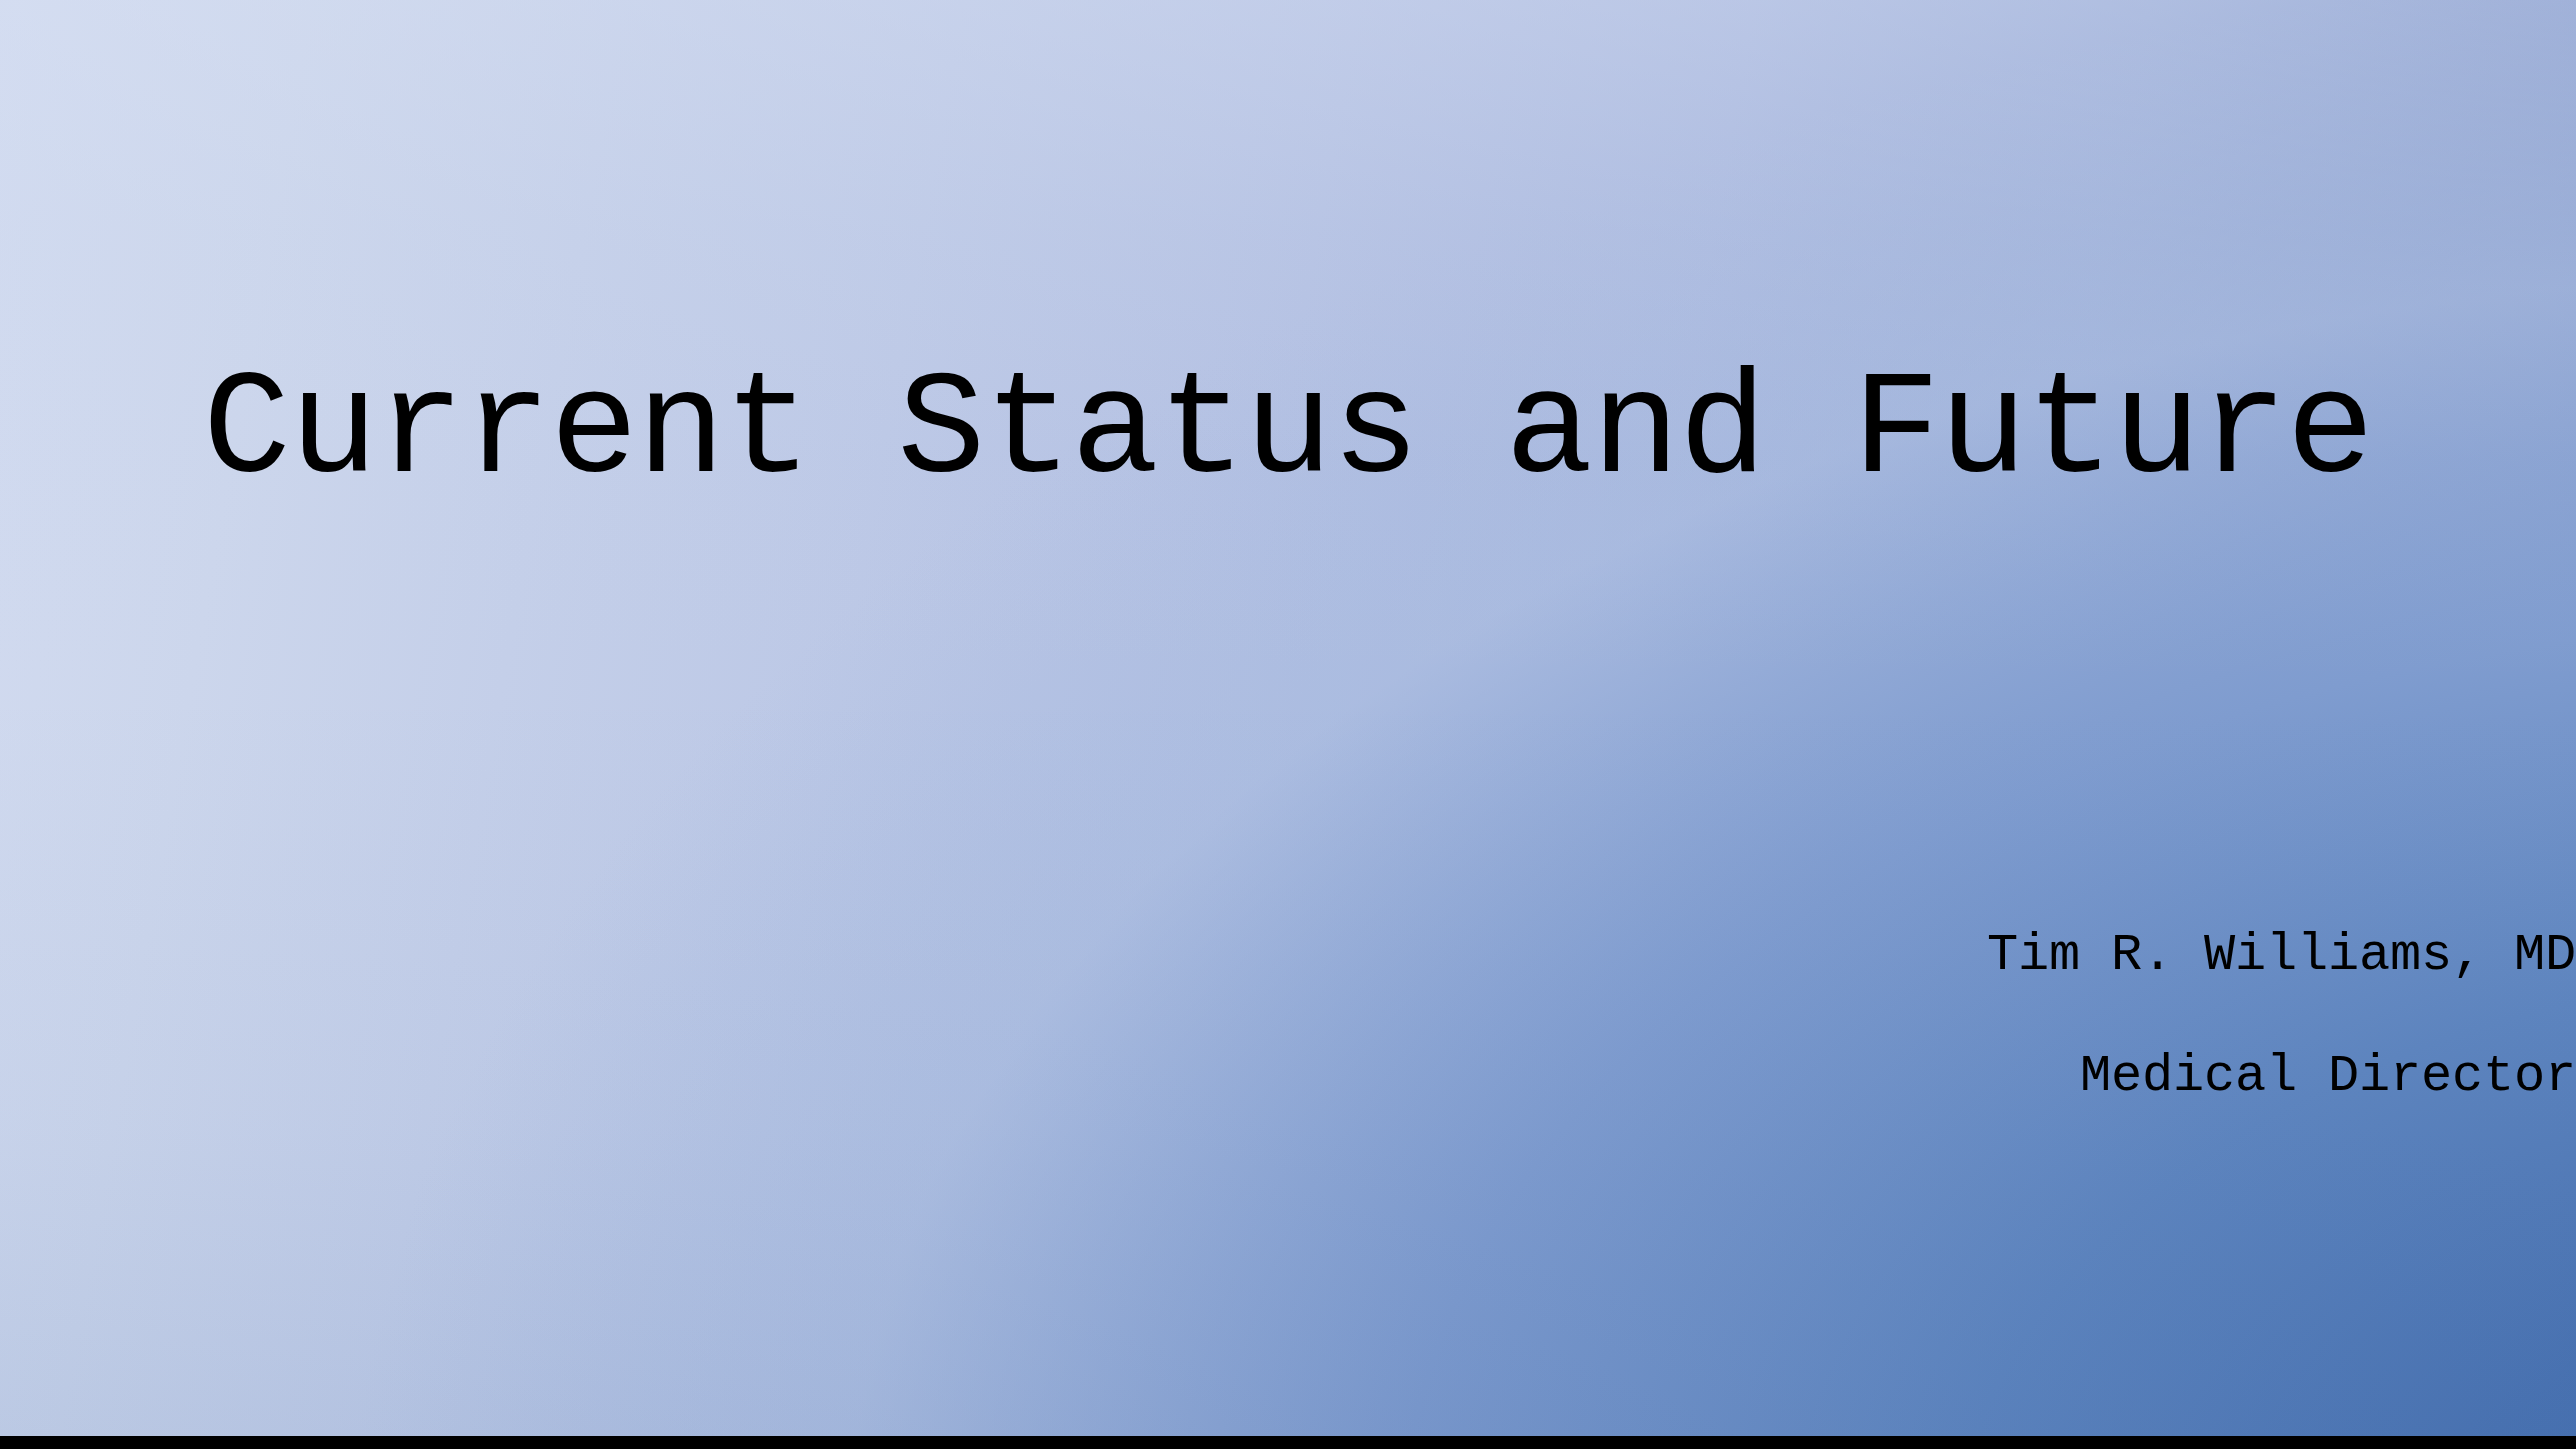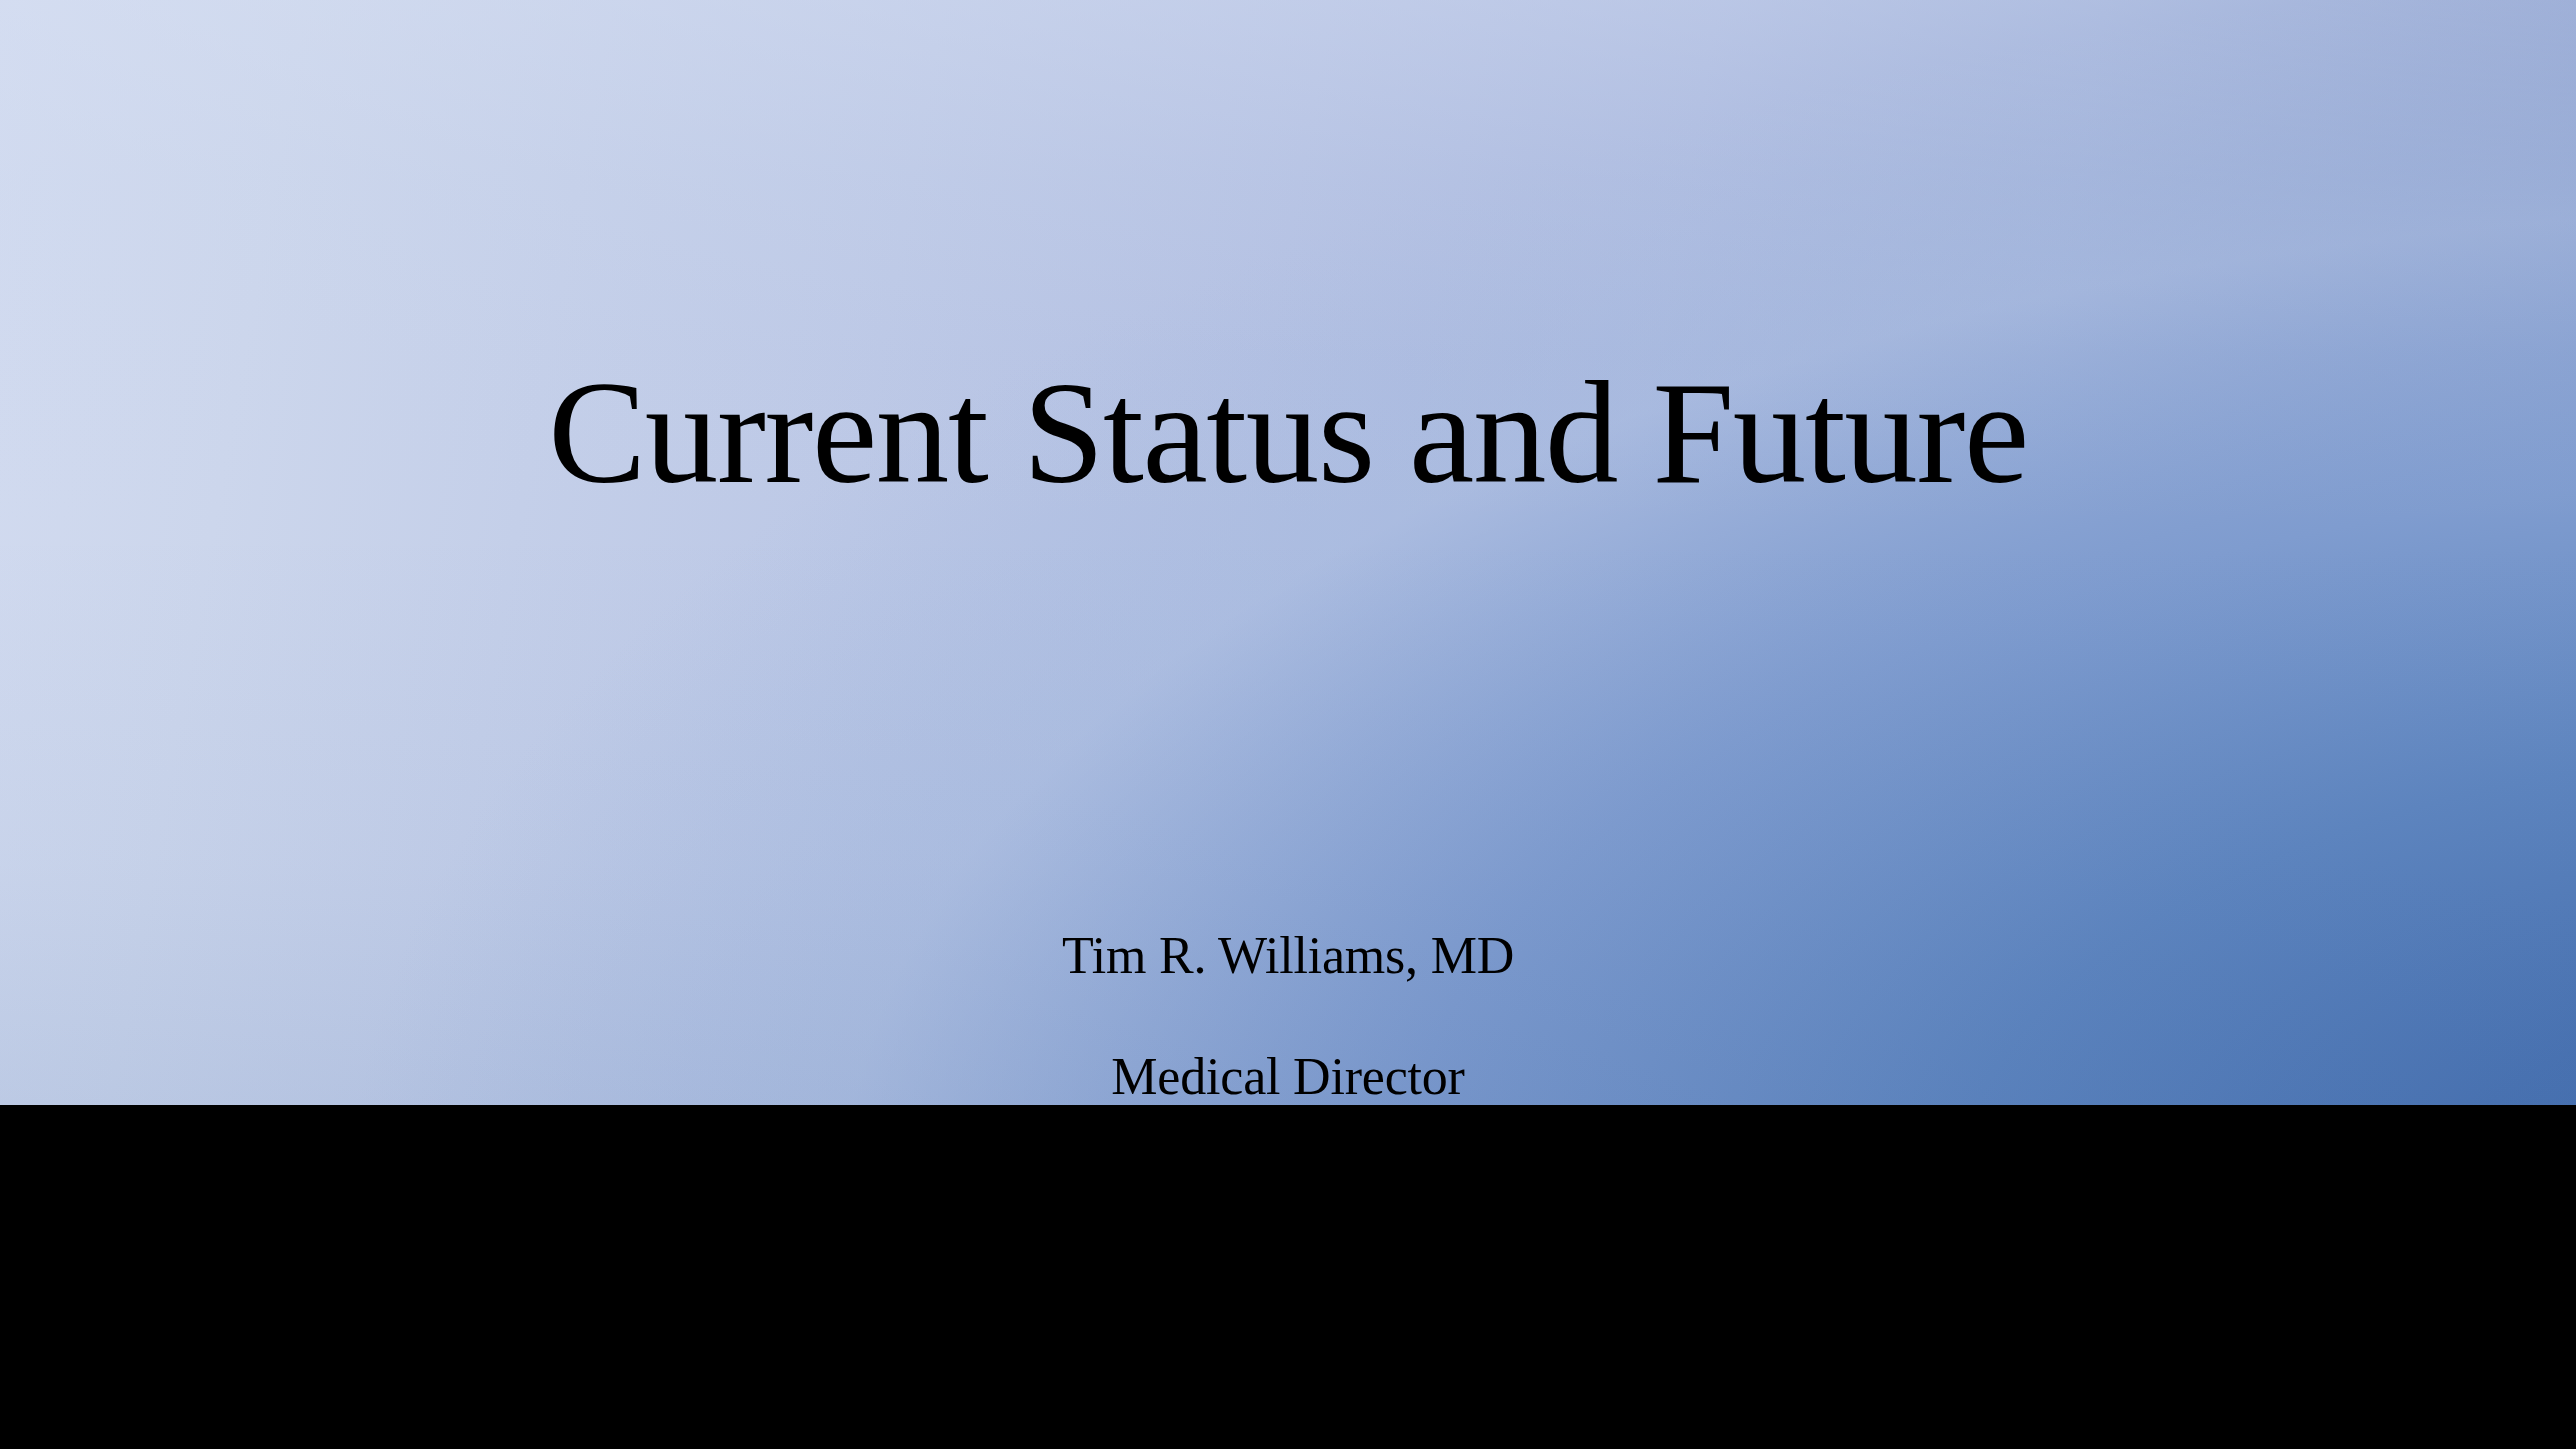--- a/index.html
+++ b/index.html
@@ -4,23 +4,23 @@
 <style>
   html, body {
     margin: 0;
     padding: 0;
     background: #000;
   }
 
   #slide {
     position: relative;
     width: 2576px;
-    height: 1105px;
+    height: 1436px;
     overflow: hidden;
-    font-family: Liberation Serif, serif;
+    font-family: Liberation Mono, monospace;
     
     background-color: #b9c6e6;
     background-image:
       
       radial-gradient(
         120% 135% at 112% 108%,
         #3f69aa 0%,
         #4a73b2 14%,
         #5e85bf 30%,
         #7f9ccf 48%,
@@ -97,20 +97,21 @@
   }
 
   .subtitle-line {
     display: block;
     color: #000000;
     font-size: 52px;
     line-height: 1.0;
     font-weight: 400;
     letter-spacing: -0.2px;
     white-space: nowrap;
+    text-align: right;
   }
 
   .subtitle-line + .subtitle-line { margin-top: 69px; }
 </style>
 </head>
 <body>
 
 <div id="slide">
   <div id="content">
 

